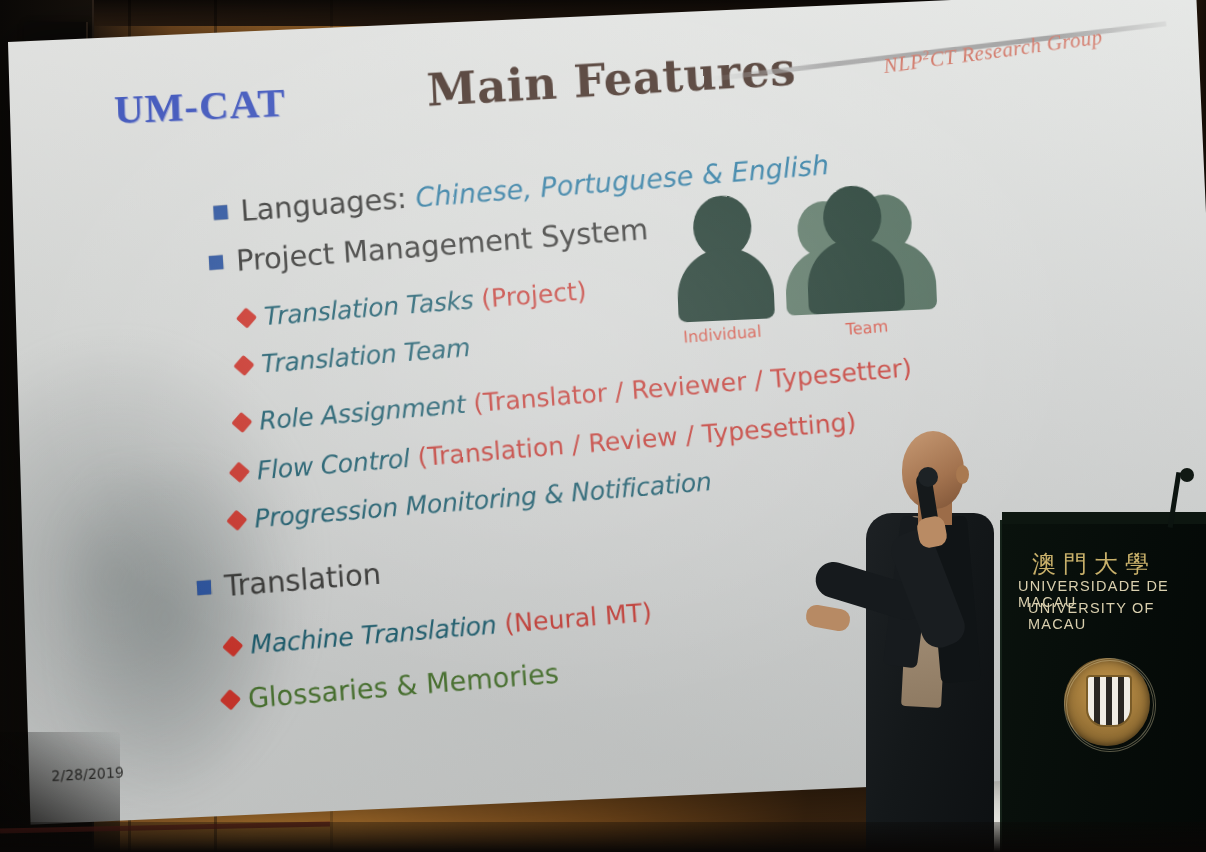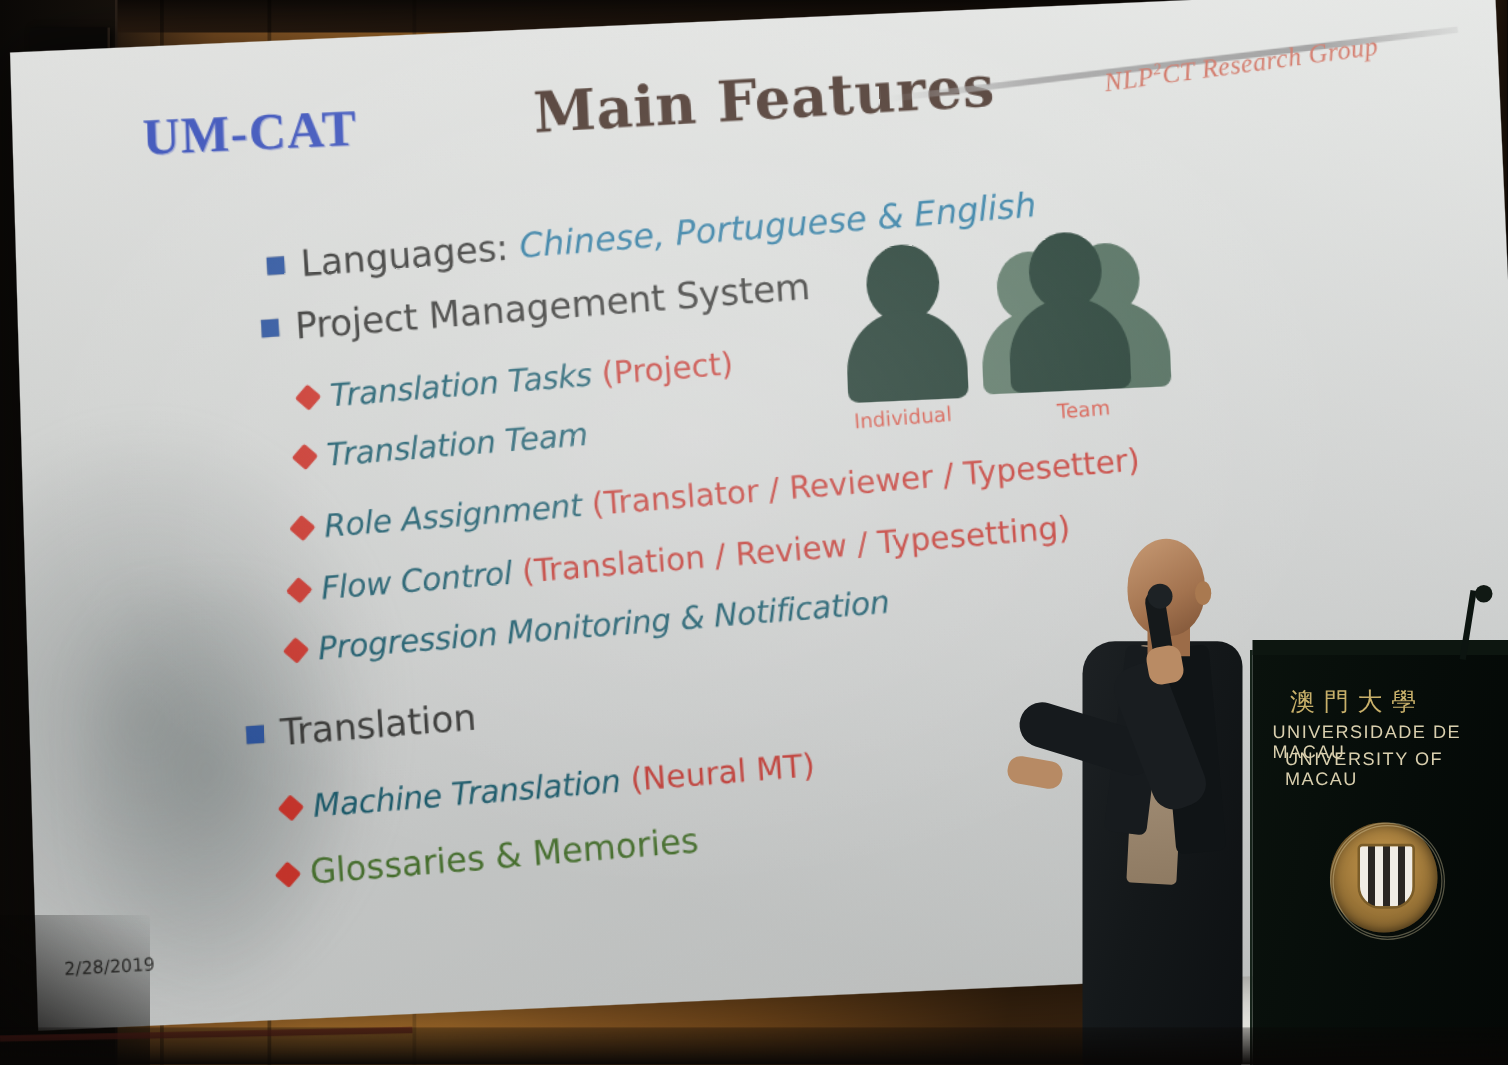--- a/index.html
+++ b/index.html
@@ -110,21 +110,21 @@
   .handL{left:112px;top:92px;width:28px;height:30px;background:#b98b64;border-radius:10px;transform:rotate(-10deg);}
   .mic{left:114px;top:48px;width:16px;height:66px;background:#15191b;border-radius:8px;transform:rotate(-9deg);}
   .mic-top{left:112px;top:42px;width:20px;height:20px;background:#1d2225;border-radius:50%;}
 
   
   #podium{position:absolute;left:1000px;top:520px;width:206px;height:332px;
     background:linear-gradient(100deg,#0a120d,#060c09 55%,#040806);
     border-left:2px solid #16231a;}
   .pod-top{position:absolute;left:0;top:-8px;width:206px;height:12px;background:#0d1610;}
   .pod-cn{position:absolute;left:30px;top:28px;font-family:"DejaVu Sans",sans-serif;
-    font-size:20px;color:#c8b06a;letter-spacing:7px;}
+    font-size:24px;color:#c8b06a;letter-spacing:7px;}
   .pod-pt{position:absolute;left:16px;top:58px;font-family:"Liberation Sans",sans-serif;
     font-size:14.5px;color:#d9cfae;letter-spacing:1.2px;}
   .pod-en{position:absolute;left:26px;top:80px;font-family:"Liberation Sans",sans-serif;
     font-size:14.5px;color:#d9cfae;letter-spacing:1.2px;}
   .crest{position:absolute;left:62px;top:138px;width:86px;height:88px;border-radius:50%;
     background:radial-gradient(circle at 50% 40%,#c99a4e,#8d6a31 70%,#5c4520);
     box-shadow:inset 0 0 10px rgba(0,0,0,.6);}
   .crest-shield{position:absolute;left:22px;top:17px;width:42px;height:48px;border-radius:4px 4px 18px 18px;
     background:repeating-linear-gradient(90deg,#f0ece4 0 6px,#2a2622 6px 12px);border:2px solid #7a5c28;}
   .crest-txt{position:absolute;left:0;top:0;width:86px;height:88px;border-radius:50%;

